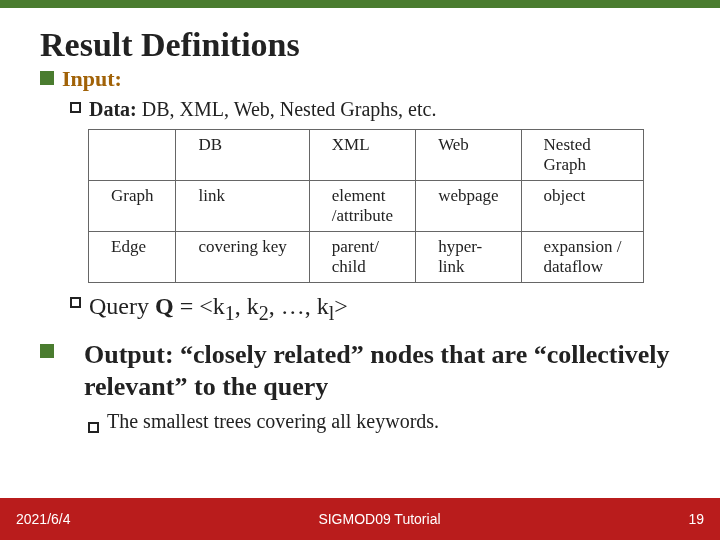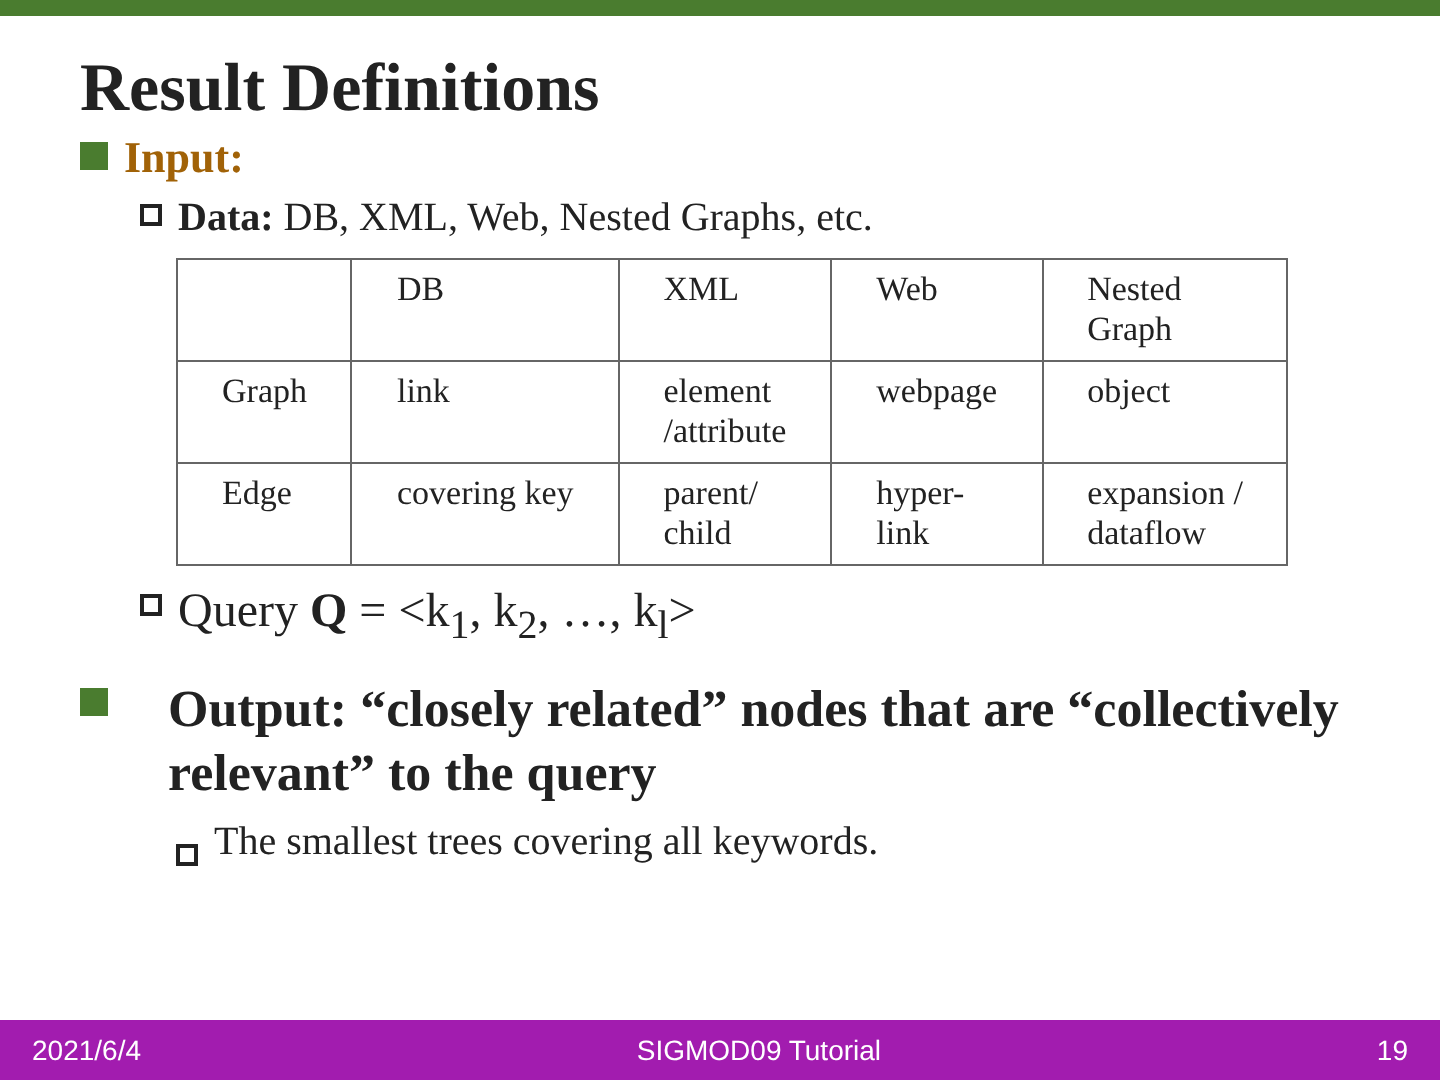--- a/index.html
+++ b/index.html
@@ -120,22 +120,22 @@
       color: #222;
       margin-top: 4px;
       display: flex;
       align-items: flex-end;
     }
 
     .bottom-bar {
       position: absolute;
       bottom: 0;
       width: 100%;
-      height: 30px;
-      background: #a21caf;
+      height: 42px;
+      background: #b91c1c;
       display: flex;
       align-items: center;
       justify-content: space-between;
       padding: 0 16px;
     }
 
     .bottom-bar-text {
       color: #fff;
       font-size: 14px;
       font-family: Arial, sans-serif;

